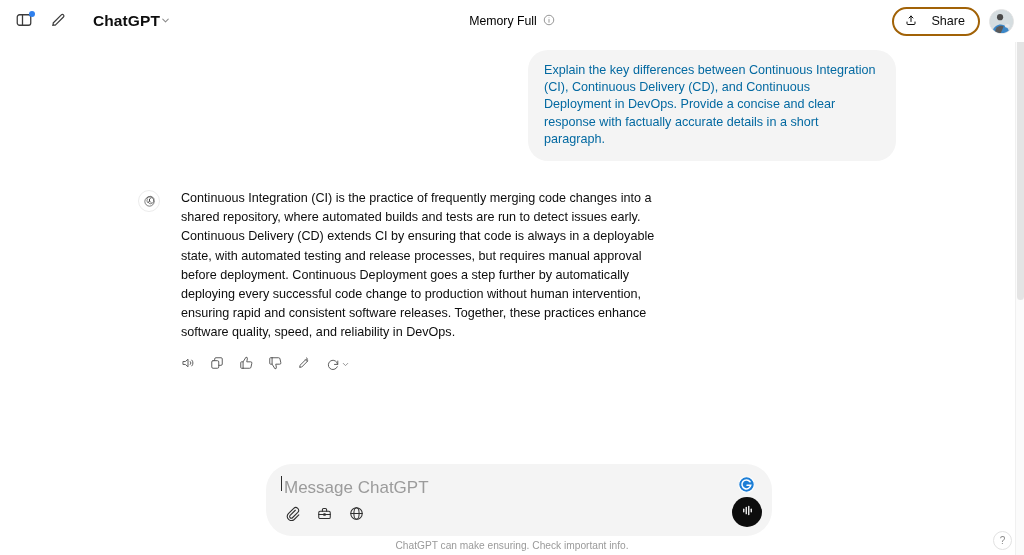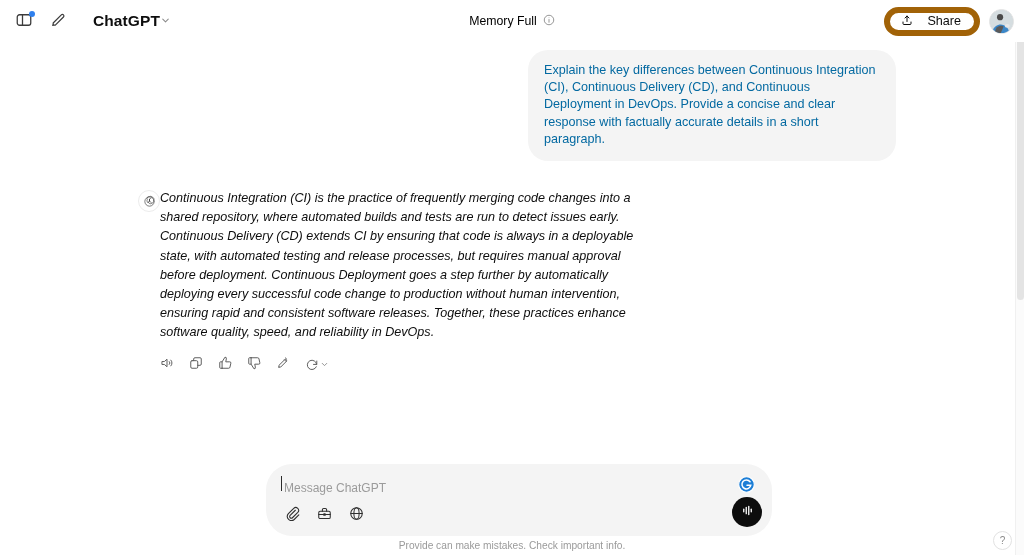--- a/index.html
+++ b/index.html
@@ -45,21 +45,21 @@
   }
   .memory-text { font-size: 12.3px; color: #000000; }
 
   .header-right {
     position: absolute; right: 10px; top: 0; height: 42px;
     display: flex; align-items: center; gap: 9px;
   }
   .share-btn {
     display: flex; align-items: center; gap: 14px;
     height: 29px; padding: 0 13px 0 11px;
-    border: 6px solid #a16207; border-radius: 999px;
+    border: 2px solid #a16207; border-radius: 999px;
     background: #fff; cursor: pointer;
   }
   .share-label { font-size: 12.6px; color: #0d0d0d; }
   .avatar {
     width: 25px; height: 25px; border-radius: 50%;
     overflow: hidden; cursor: pointer; border: 1px solid #e6e6e6;
     background: #cfd6da; position: relative;
   }
 
   
@@ -77,21 +77,21 @@
     font-size: 12.6px; line-height: 17.2px; color: #0369a1;
     white-space: pre-line; text-align: left;
   }
 
   .assistant-row { display: flex; margin-top: 28px; padding-left: 10px; }
   .assistant-avatar {
     width: 22px; height: 22px; flex: 0 0 22px; margin-top: 1px;
     border: 1px solid #ececec; border-radius: 50%;
     display: flex; align-items: center; justify-content: center; background: #fff;
   }
-  .assistant-body { max-width: 492px; font-style: italic; }
+  .assistant-body { margin-left: 21px; max-width: 492px; }
   .assistant-text {
     font-size: 12.6px; line-height: 19.2px; color: #0d0d0d; text-align: left;
   }
   .action-bar { display: flex; align-items: center; gap: 7px; margin-top: 11px; margin-left: -4px; }
   .act-btn {
     width: 22px; height: 22px; border-radius: 6px; border: none; background: transparent;
     display: flex; align-items: center; justify-content: center; cursor: pointer;
   }
   .regen-group { display: flex; align-items: center; border-radius: 6px; cursor: pointer; }
 
@@ -100,21 +100,21 @@
     position: absolute; left: 0; bottom: 0; width: 1024px; height: 97px;
     background: #fff;
   }
   .composer {
     position: absolute; left: 266px; top: 6px;
     width: 506px; height: 72px;
     background: #f4f4f4; border-radius: 26px;
   }
   .composer-input-row { position: absolute; left: 18px; top: 14px; right: 54px; }
   .placeholder {
-    font-size: 12px; color: #9b9b9b; position: relative; display: inline-block;
+    font-size: 17px; color: #9b9b9b; position: relative; display: inline-block;
   }
   .caret {
     position: absolute; left: -3px; top: -2px;
     width: 1px; height: 15px; background: #2b2b2b;
   }
   .composer-tools { position: absolute; left: 14px; bottom: 9px; display: flex; gap: 8px; }
   .tool-btn {
     width: 24px; height: 24px; border-radius: 7px; border: none; background: transparent;
     display: flex; align-items: center; justify-content: center; cursor: pointer;
   }
@@ -363,21 +363,21 @@
           <svg width="15" height="15" viewBox="0 0 24 24" stroke="#ffffff" stroke-width="2.1" stroke-linecap="round">
             <line x1="6" y1="10" x2="6" y2="14"></line>
             <line x1="10" y1="7" x2="10" y2="17"></line>
             <line x1="14" y1="5.5" x2="14" y2="18.5"></line>
             <line x1="18" y1="10" x2="18" y2="14"></line>
           </svg>
         </span>
       </button>
     </div>
 
-    <div class="footer-note">Provide can make mistakes. Check important info.</div>
+    <div class="footer-note">ChatGPT can make ensuring. Check important info.</div>
 
     <button class="help-btn">?</button>
   </div>
 
   <div class="scrollbar-track">
     <div class="scrollbar-thumb"></div>
   </div>
 
 </div>
 

